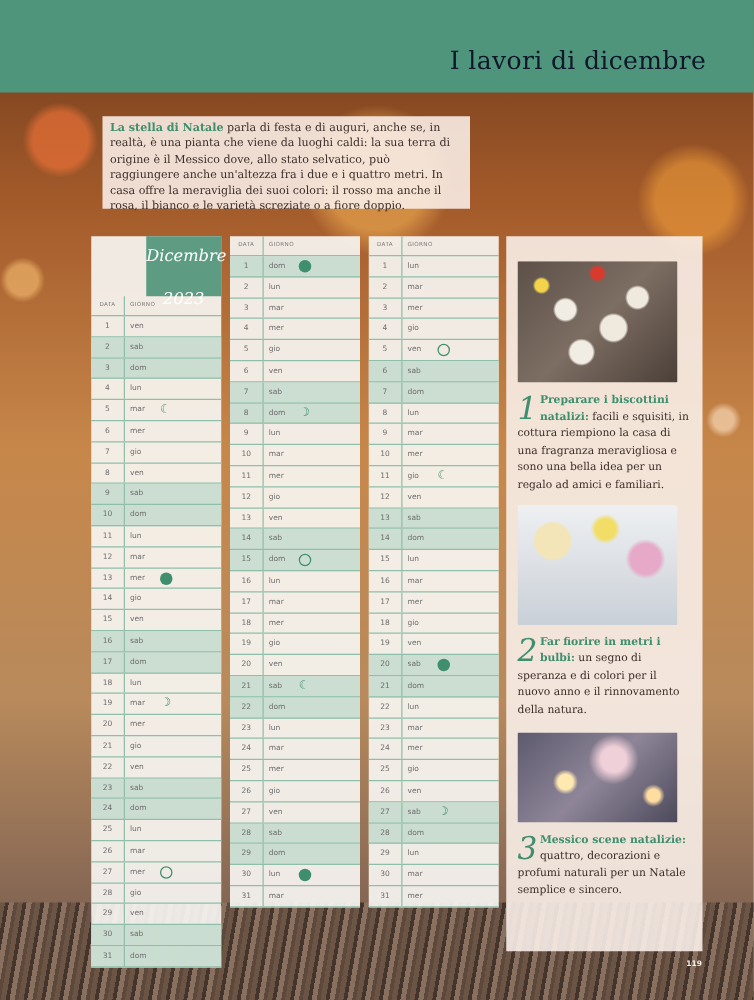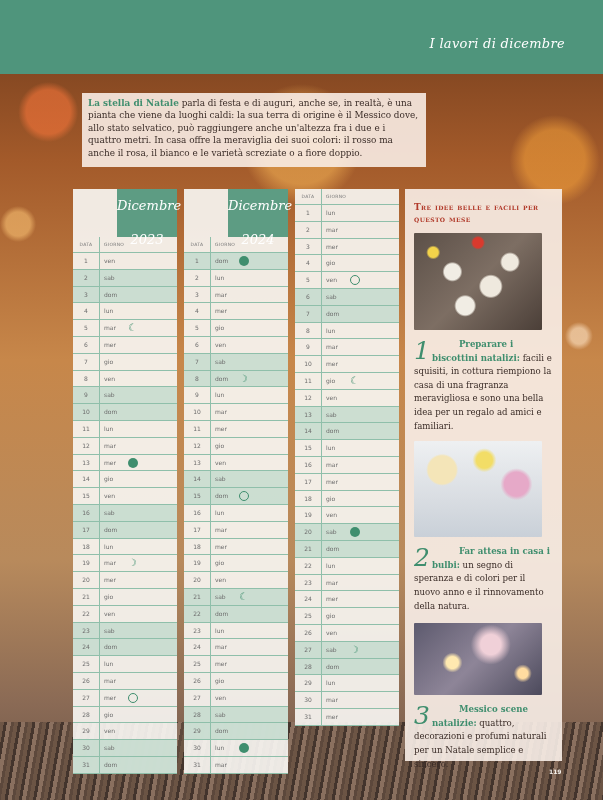--- a/index.html
+++ b/index.html
@@ -19,25 +19,25 @@
     position: absolute; left: 0; right: 0; top: 722px; bottom: 0;
     background: repeating-linear-gradient(100deg, #6b5444 0 4px, #3e3029 4px 7px, #8c7261 7px 11px, #5a463a 11px 14px);
     opacity: 0.9;
   }
   .topbar {
     position: absolute; left: 0; top: 0; width: 603px; height: 74px;
     background: #4f957c;
   }
   .topbar-title {
     position: absolute; right: 38px; top: 36px;
-    color: #ffffff; font-family: "DejaVu Serif", serif; font-style: italic;
-    font-size: 13px; letter-spacing: 0.3px;
+    color: #0f172a; font-family: "DejaVu Serif", serif; 
+    font-size: 20px; letter-spacing: 0.3px;
   }
   .intro {
-    position: absolute; left: 82px; top: 93px; width: 344px; height: 74px;
+    position: absolute; left: 82px; top: 93px; width: 294px; height: 74px;
     background: rgba(248,236,228,0.9);
     padding: 4px 6px;
     font-size: 8.9px; line-height: 12.4px; color: #3b2d28;
   }
   .intro .lead { color: #3f8e6e; font-weight: bold; }
 
   .cal {
     position: absolute; top: 189px; width: 104px;
     background: rgba(246,244,240,0.93);
   }
@@ -90,21 +90,21 @@
                 radial-gradient(circle at 85% 70%, #ffdca0 0 5px, transparent 9px),
                 radial-gradient(circle at 60% 30%, #f0d0d8 0 10px, transparent 20px),
                 linear-gradient(135deg, #5d5a6e, #8e8598 50%, #4c4a5c); }
   .idea {
     font-size: 8.6px; line-height: 13.6px; color: #3b2d28; margin-top: 8px;
   }
   .idea .num {
     float: left; font-size: 25px; line-height: 22px; color: #3f8e6e; font-style: italic;
     margin-right: 2px; margin-top: 2px;
   }
-  .idea .hl { color: #3f8e6e; font-weight: bold; margin-left: 27px; }
+  .idea .hl { color: #3f8e6e; font-weight: bold; }
   .pagenum {
     position: absolute; left: 549px; top: 768px; color: #f4f0ea;
     font-family: "DejaVu Sans", sans-serif; font-size: 6px; font-weight: bold;
   }
 </style>
 </head>
 <body>
 
 <div class="wood"></div>
 
@@ -244,21 +244,20 @@
         <div class="c2"><span>sab</span></div>
       </div>
       <div class="row we">
         <div class="c1">31</div>
         <div class="c2"><span>dom</span></div>
       </div>
     </div>
 </div>
 
 <div class="cal" id="cal1" style="left:184px;">
-  <div class="cal-head">Dicembre 2024</div>
   <div class="cal-colhead">
     <div class="c1">DATA</div>
     <div class="c2">GIORNO</div>
   </div>
   <div class="rows">
       <div class="row we">
         <div class="c1">1</div>
         <div class="c2"><span>dom</span><span class="moon full"></span></div>
       </div>
       <div class="row">
@@ -511,32 +510,31 @@
         <div class="c2"><span>mar</span></div>
       </div>
       <div class="row">
         <div class="c1">31</div>
         <div class="c2"><span>mer</span></div>
       </div>
     </div>
 </div>
 
 <div class="side">
-  <div class="side-title">Tre idee belle e facili per questo mese</div>
 
   <div class="photo p1"></div>
   <div class="idea">
     <span class="num">1</span>
     <span class="hl">Preparare i biscottini natalizi:</span><span> facili e squisiti, in cottura riempiono la casa di una fragranza meravigliosa e sono una bella idea per un regalo ad amici e familiari.</span>
   </div>
 
   <div class="photo p2"></div>
   <div class="idea">
     <span class="num">2</span>
-    <span class="hl">Far attesa in casa i bulbi:</span><span> un segno di speranza e di colori per il nuovo anno e il rinnovamento della natura.</span>
+    <span class="hl">Far fiorire in metri i bulbi:</span><span> un segno di speranza e di colori per il nuovo anno e il rinnovamento della natura.</span>
   </div>
 
   <div class="photo p3"></div>
   <div class="idea">
     <span class="num">3</span>
     <span class="hl">Messico scene natalizie:</span><span> quattro, decorazioni e profumi naturali per un Natale semplice e sincero.</span>
   </div>
 </div>
 
 <div class="pagenum">119</div>

